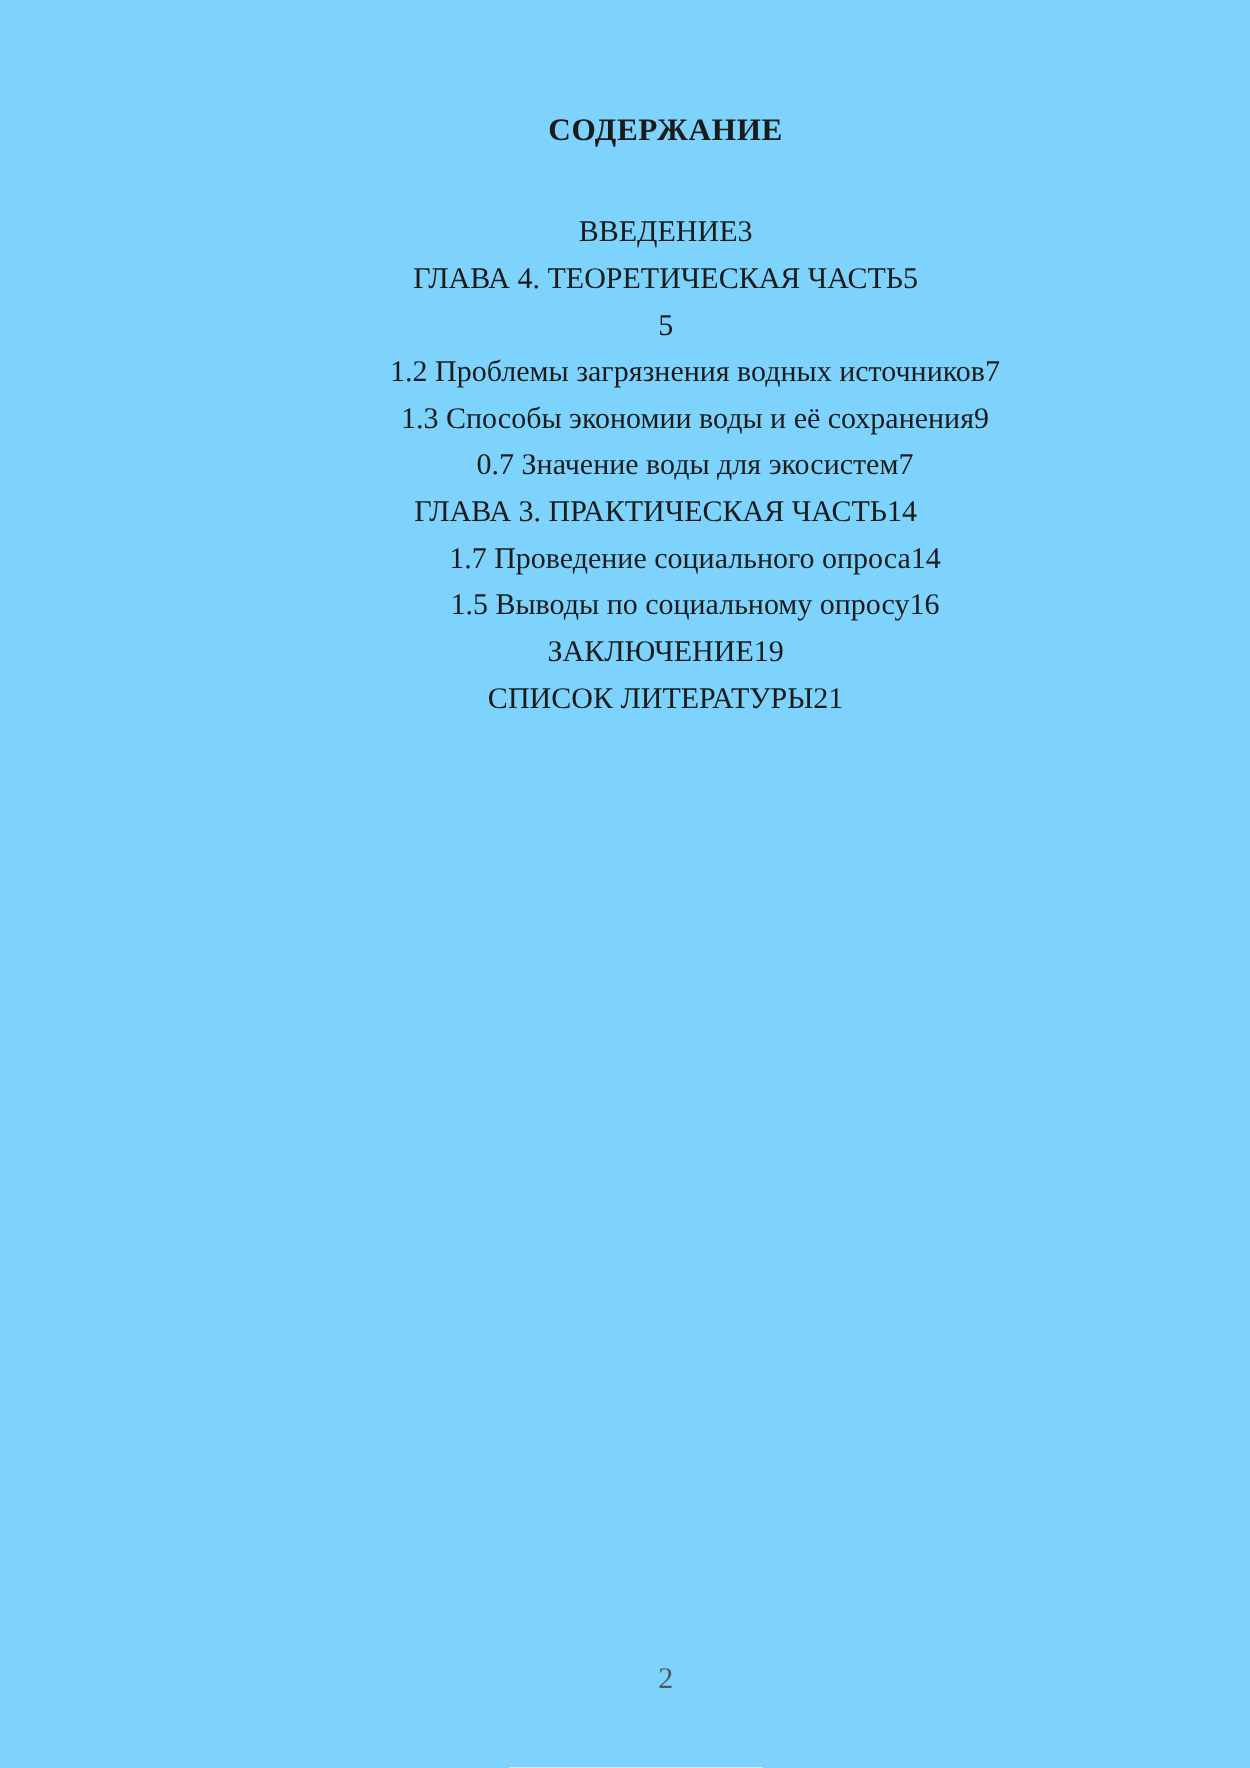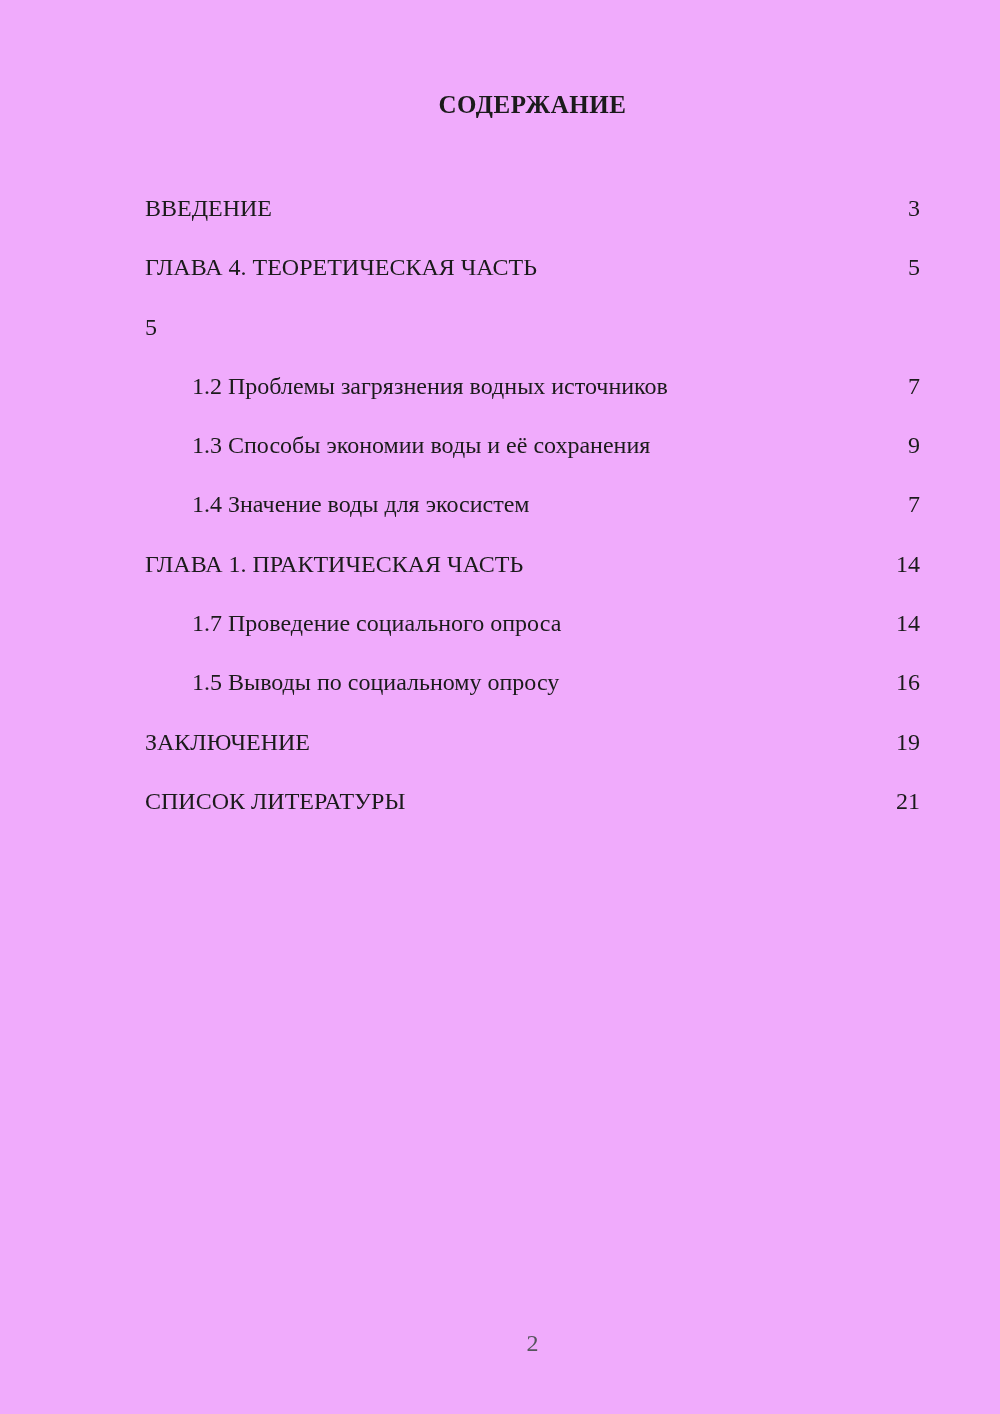--- a/index.html
+++ b/index.html
@@ -28,25 +28,24 @@
     line-height: 30px;
   }
   .toc {
     position: absolute;
     top: 168px;
     left: 145px;
     right: 80px;
   }
   .toc-row {
     display: flex;
-    justify-content: space-between;
+    justify-content: center;
     align-items: baseline;
     line-height: 37.3px;
     font-size: 24px;
-    margin-top: 22px;
   }
   .toc-label {
     white-space: nowrap;
   }
   .toc-row.lvl2 .toc-label {
     padding-left: 47px;
   }
   .toc-page {
     white-space: nowrap;
     text-align: right;
@@ -57,21 +56,21 @@
     left: 145px;
     right: 80px;
     text-align: center;
     font-size: 24px;
     line-height: 30px;
   }
 </style>
 </head>
 <body>
 
-<div class="page" style="color: rgb(27, 27, 27); background: #f0abfc;">
+<div class="page" style="color: rgb(27, 27, 27); background: #7dd3fc;">
 
   <div class="doc-title">СОДЕРЖАНИЕ</div>
 
   <div class="toc">
       <div class="toc-row lvl1">
       <span class="toc-label">ВВЕДЕНИЕ</span>
       <span class="toc-page">3</span>
     </div>
       <div class="toc-row lvl1">
       <span class="toc-label">ГЛАВА 4. ТЕОРЕТИЧЕСКАЯ ЧАСТЬ</span>
@@ -82,25 +81,25 @@
     </div>
       <div class="toc-row lvl2">
       <span class="toc-label">1.2 Проблемы загрязнения водных источников</span>
       <span class="toc-page">7</span>
     </div>
       <div class="toc-row lvl2">
       <span class="toc-label">1.3 Способы экономии воды и её сохранения</span>
       <span class="toc-page">9</span>
     </div>
       <div class="toc-row lvl2">
-      <span class="toc-label">1.4 Значение воды для экосистем</span>
+      <span class="toc-label">0.7 Значение воды для экосистем</span>
       <span class="toc-page">7</span>
     </div>
       <div class="toc-row lvl1">
-      <span class="toc-label">ГЛАВА 1. ПРАКТИЧЕСКАЯ ЧАСТЬ</span>
+      <span class="toc-label">ГЛАВА 3. ПРАКТИЧЕСКАЯ ЧАСТЬ</span>
       <span class="toc-page">14</span>
     </div>
       <div class="toc-row lvl2">
       <span class="toc-label">1.7 Проведение социального опроса</span>
       <span class="toc-page">14</span>
     </div>
       <div class="toc-row lvl2">
       <span class="toc-label">1.5 Выводы по социальному опросу</span>
       <span class="toc-page">16</span>
     </div>

